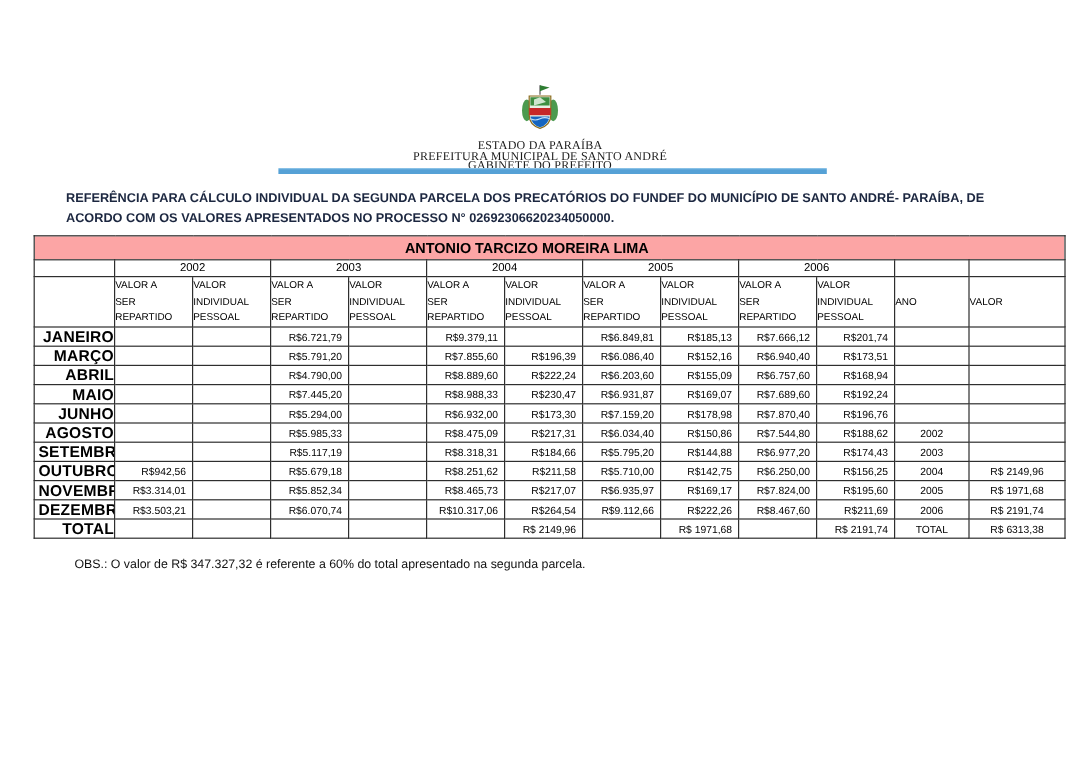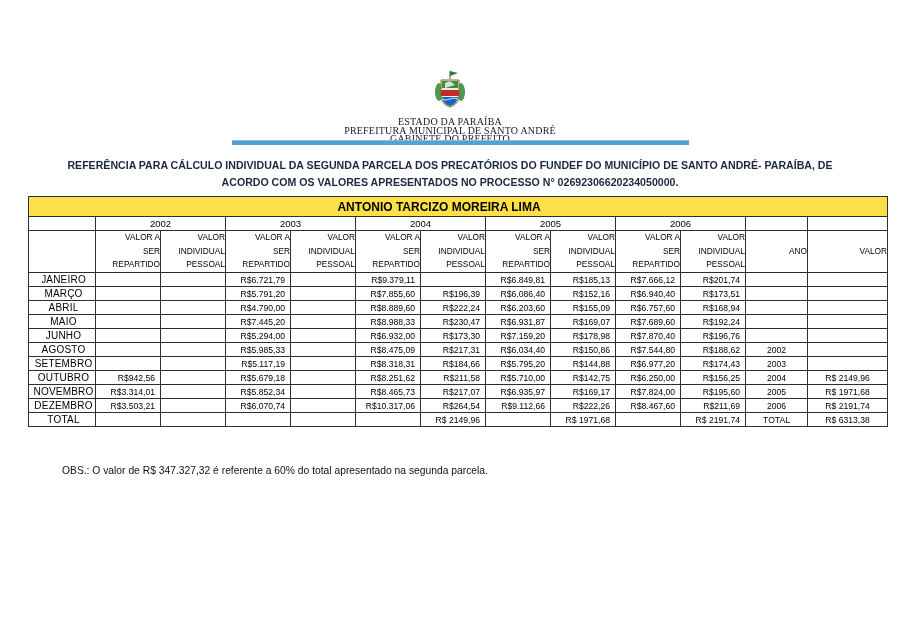--- a/index.html
+++ b/index.html
@@ -12,43 +12,43 @@
   .crest { display:block; margin:0 auto 2px auto; }
   .org-line {
     font-family:"Liberation Serif", serif; font-size:10px; line-height:8.5px;
     letter-spacing:0.2px; color:#1b1b1b;
   }
   .blue-rule {
     position:absolute; top:96px; left:232px; width:457px; height:5px;
     background:linear-gradient(180deg,#9ccdec 0%, #55a1d6 30%, #55a1d6 100%);
   }
   .doc-title {
-    position:absolute; top:113px; left:55px; width:790px; text-align:center;
+    position:absolute; top:113px; left:55px; width:790px; text-align:left;
     font-weight:bold; font-size:10.6px; line-height:1.6; color:#1c2740;
   }
   table.main {
     position:absolute; top:152px; left:28px; width:854px;
     border-collapse:collapse; table-layout:fixed;
   }
   .main td, .main th { border:1px solid #2e2e2e; overflow:hidden; }
   col.c-month { width:67px; }
   col.c-val   { width:65px; }
   col.c-ano   { width:62px; }
   col.c-valor { width:80px; }
   .name-row th {
-    height:20px; background:#fde047; font-size:12px; font-weight:bold;
+    height:20px; background:#fca5a5; font-size:12px; font-weight:bold;
     text-align:center; padding-right:50px; white-space:nowrap; color:#000;padding-left:12px;
   }
   .years-row td { height:14px; text-align:center; font-size:9.5px; white-space:nowrap; }
   .subheader-row td {
-    height:42px; text-align:right; vertical-align:middle;
+    height:42px; text-align:left; vertical-align:middle;
     font-size:8.3px; line-height:1.65; white-space:normal;
   }
   tbody.data td { height:14px; font-size:8.6px; white-space:nowrap; }
-  tbody.data td.month { font-size:10px; text-align:center; padding-left:3px; letter-spacing:0.2px; }
+  tbody.data td.month { font-size:13px; text-align:right; padding-left:3px; letter-spacing:0.2px;font-weight:bold; }
   tbody.data td.money { text-align:right; padding-right:5px; }
   tbody.data td.ano   { text-align:center; }
   tbody.data td.valor { text-align:center; }
   .note { position:absolute; top:421px; left:62px; font-size:10.3px; color:#111; }
 </style>
 </head>
 <body>
 
 <div class="page">
 

